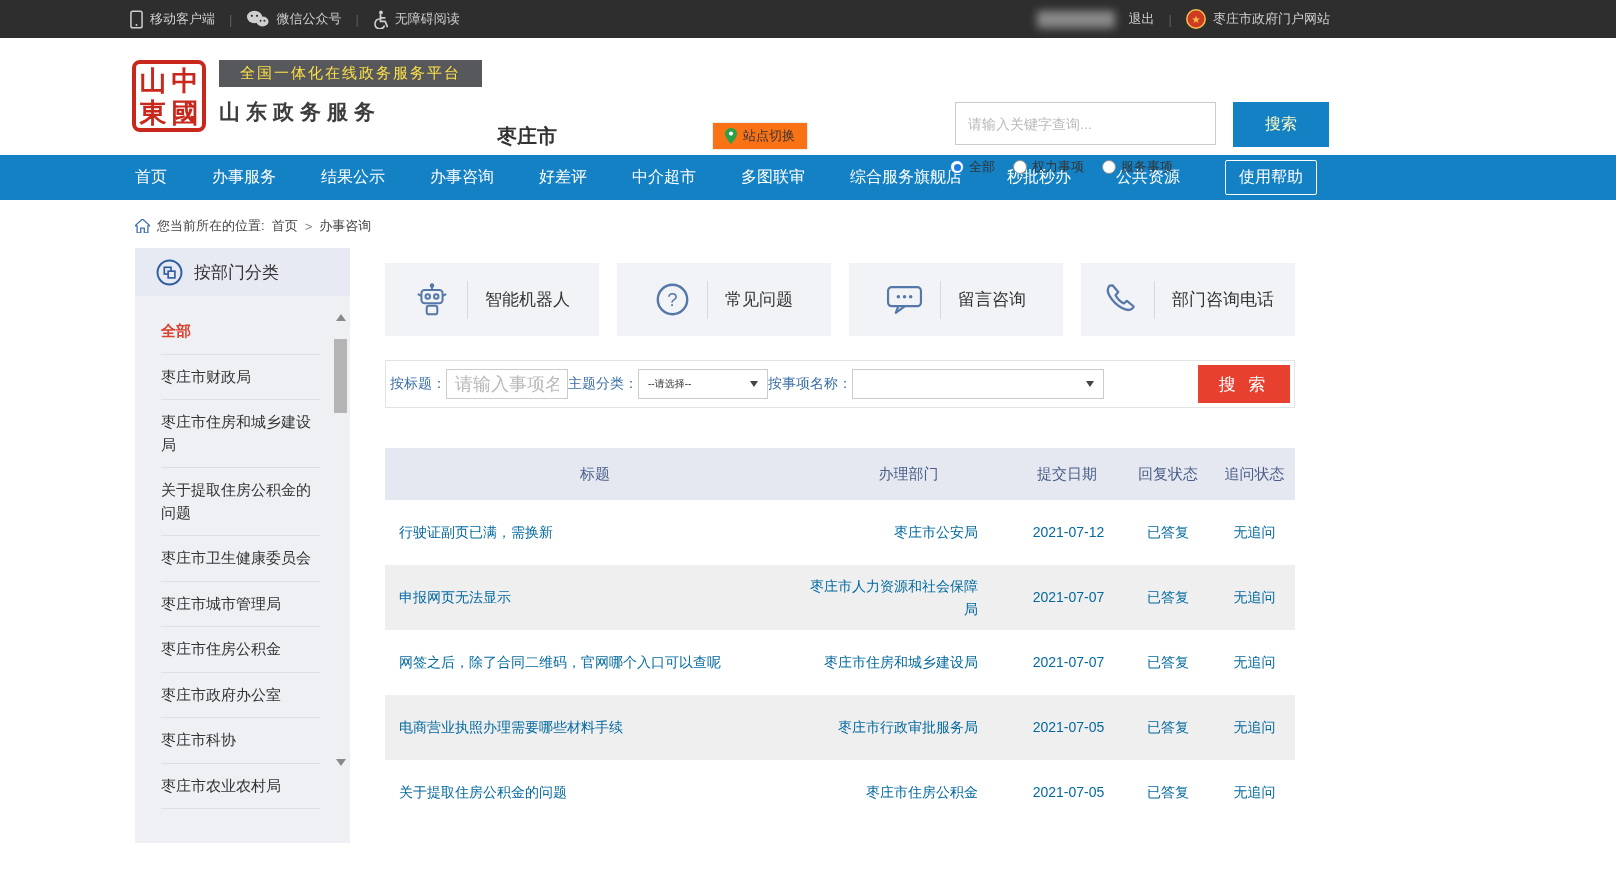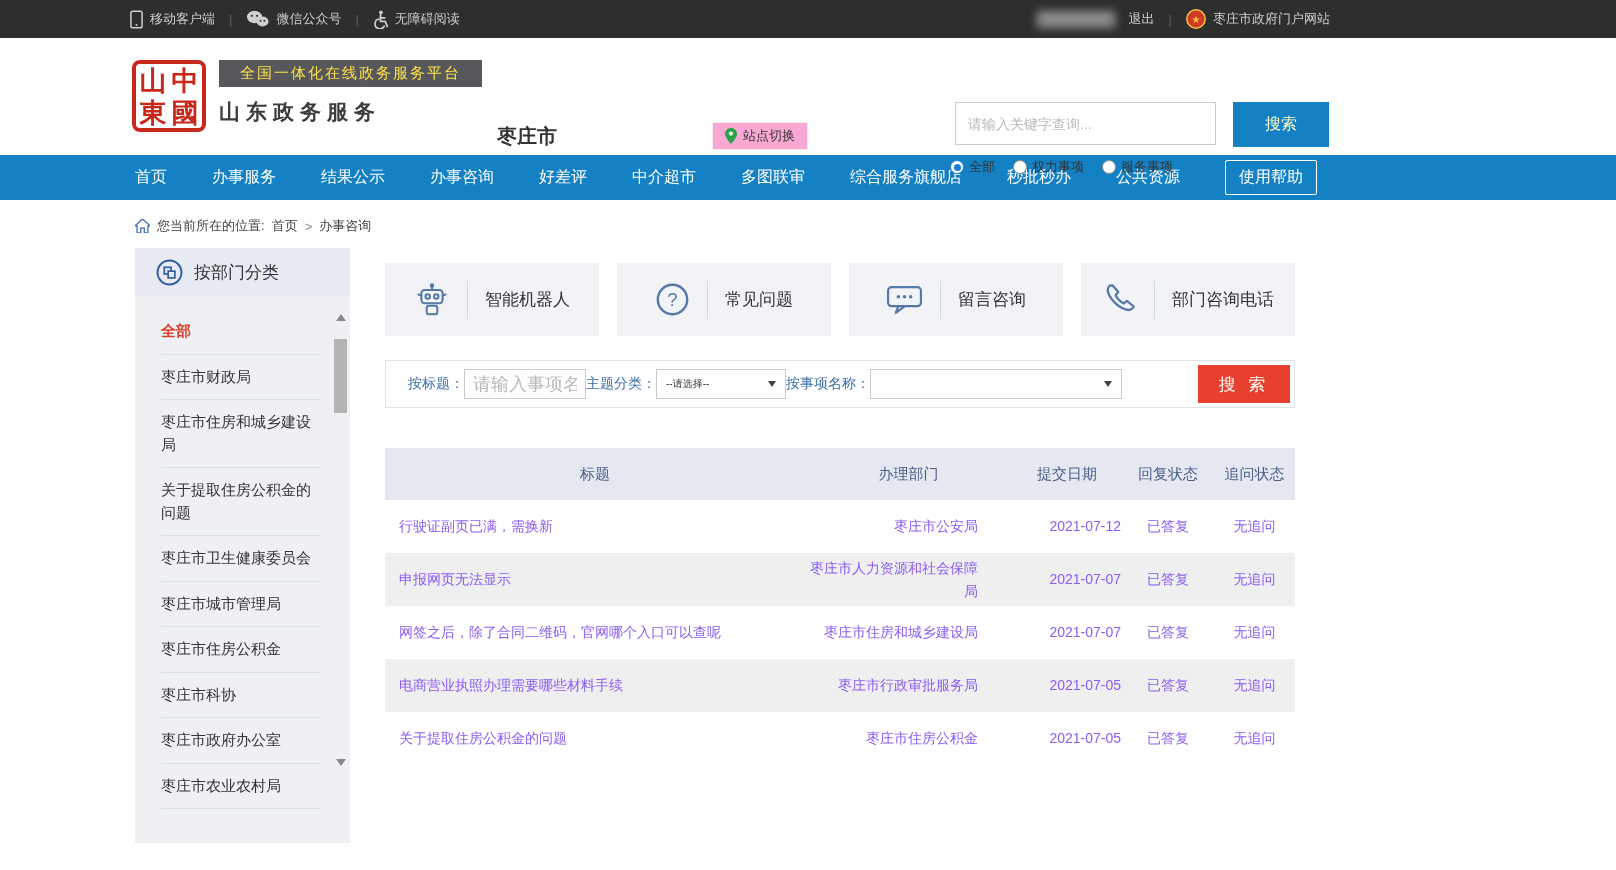--- a/index.html
+++ b/index.html
@@ -24,21 +24,21 @@
   .logo { position:absolute; left:132px; top:22px; display:flex; align-items:flex-start; }
   .seal { width:74px; height:72px; border:4px solid #c8281c; border-radius:8px;
     display:grid; grid-template-columns:1fr 1fr; background:#fff; color:#c8281c;
     font-weight:bold; font-size:27px; line-height:32px; text-align:center; padding:1px;
     font-family:"Liberation Serif","DejaVu Serif",serif; }
   .logo-text { margin-left:13px; }
   .badge { display:inline-block; background:#57585b; color:#fde047; font-size:15px;
     padding:4px 21px; letter-spacing:2px; }
   .site-name { font-size:21px; font-weight:bold; color:#3c3c3c; letter-spacing:6px; margin-top:11px; }
   .city { position:absolute; left:497px; top:85px; font-size:20px; font-weight:bold; color:#333; }
-  .site-switch { position:absolute; left:712px; top:84px; height:28px; background:#f9a8d4;
+  .site-switch { position:absolute; left:712px; top:84px; height:28px; background:#f97316;
     border:1px solid #eee; display:flex; align-items:center; gap:6px; padding:12px 12px;
     font-size:13px; color:#333; cursor:pointer; }
   .search-zone { position:absolute; left:955px; top:64px; display:flex; gap:17px; }
   .search-input { width:261px; height:43px; border:1px solid #ccc; padding:0 12px;
     font-size:14px; color:#333; outline:none; font-family:inherit; }
   .search-input::placeholder { color:#b9b9b9; }
   .search-btn { width:96px; height:45px; background:#1581c5; color:#fef9c3; border:none;
     font-size:16px; cursor:pointer; font-family:inherit; }
   .scopes { position:absolute; left:950px; top:120px; display:flex; gap:18px;
     font-size:13px; color:#333; align-items:center; }
@@ -77,48 +77,48 @@
   
   .main { margin-left:35px; width:910px; flex:none; }
   .cards { display:flex; gap:18px; margin-top:15px; }
   .card { flex:1; height:73px; background:#f1f3f6; display:flex; align-items:center;
     justify-content:center; gap:17px; cursor:pointer; }
   .card-icon { display:flex; align-items:center; color:#5578a8; }
   .card-div { width:1px; height:38px; background:#d2d7e1; }
   .card-label { font-size:17px; color:#333; }
   
   .filter { margin-top:24px; border:1px solid #e3e3e3; height:48px; display:flex;
-    align-items:center; padding:0 4px 0 22px; background:#fff; }
+    align-items:center; padding:0 4px 0 4px; background:#fff; }
   .f-label { font-size:14px; color:#3a6fa8; white-space:nowrap; }
   .f-input { width:122px; height:30px; border:1px solid #ccc; padding:0 8px; font-size:18px;
     color:#333; outline:none; font-family:inherit; }
   .f-input::placeholder { color:#b9b9b9; }
   .f-select { height:30px; border:1px solid #ccc; background:#fff; display:flex;
     align-items:center; justify-content:space-between; padding:0 9px; font-size:10px;
     color:#333; cursor:pointer; }
   .f-select .chev { width:0; height:0; border-left:4.5px solid transparent;
     border-right:4.5px solid transparent; border-top:6px solid #444; margin-left:8px; }
   .f-sel-cat { width:130px; }
   .f-sel-item { width:252px; }
   .f-search-btn { margin-left:auto; width:92px; height:38px; background:#e8402f; color:#fff;
     border:none; font-size:17px; letter-spacing:4px; cursor:pointer; font-family:inherit; }
   
   .qa-table { margin-top:40px; width:910px; border-collapse:collapse; table-layout:fixed; }
   .qa-table th { background:#e5e8f1; color:#4a5f88; font-weight:normal; font-size:15px;
     height:52px; text-align:center; }
-  .qa-table td { font-size:14px; color:#8b5cf6; height:53px; line-height:1.6; }
+  .qa-table td { font-size:14px; color:#0369a1; height:65px; line-height:1.6; }
   .qa-table tbody tr:nth-child(even) { background:#efefef; }
   .col-title { width:420px; }
   .col-dept { width:207px; }
   .col-date { width:110px; }
   .col-reply { width:92px; }
   .col-follow { width:81px; }
   td.c-title { text-align:left; padding-left:14px; cursor:pointer; }
   td.c-dept { text-align:right; padding-right:34px; }
-  td.c-date { text-align:right; padding-left:4px; }
+  td.c-date { text-align:center; padding-left:4px; }
   td.c-reply, td.c-follow { text-align:center; }
 </style>
 </head>
 <body>
 
 <div class="topbar">
   <div class="topbar-inner">
     <div class="tb-group">
         <span class="tb-link">
           <span class="tb-ic">
@@ -258,22 +258,22 @@
     </div>
     <div class="sidebar-body">
       <ul class="dept-list">
           <li class="active">全部</li>
           <li>枣庄市财政局</li>
           <li>枣庄市住房和城乡建设局</li>
           <li>关于提取住房公积金的问题</li>
           <li>枣庄市卫生健康委员会</li>
           <li>枣庄市城市管理局</li>
           <li>枣庄市住房公积金</li>
+          <li>枣庄市政府办公室</li>
           <li>枣庄市科协</li>
-          <li>枣庄市政府办公室</li>
           <li>枣庄市农业农村局</li>
         </ul>
       <div class="sb-scroll">
         <div class="sb-arrow-up"></div>
         <div class="sb-thumb"></div>
         <div class="sb-arrow-down"></div>
       </div>
     </div>
   </div>
 

